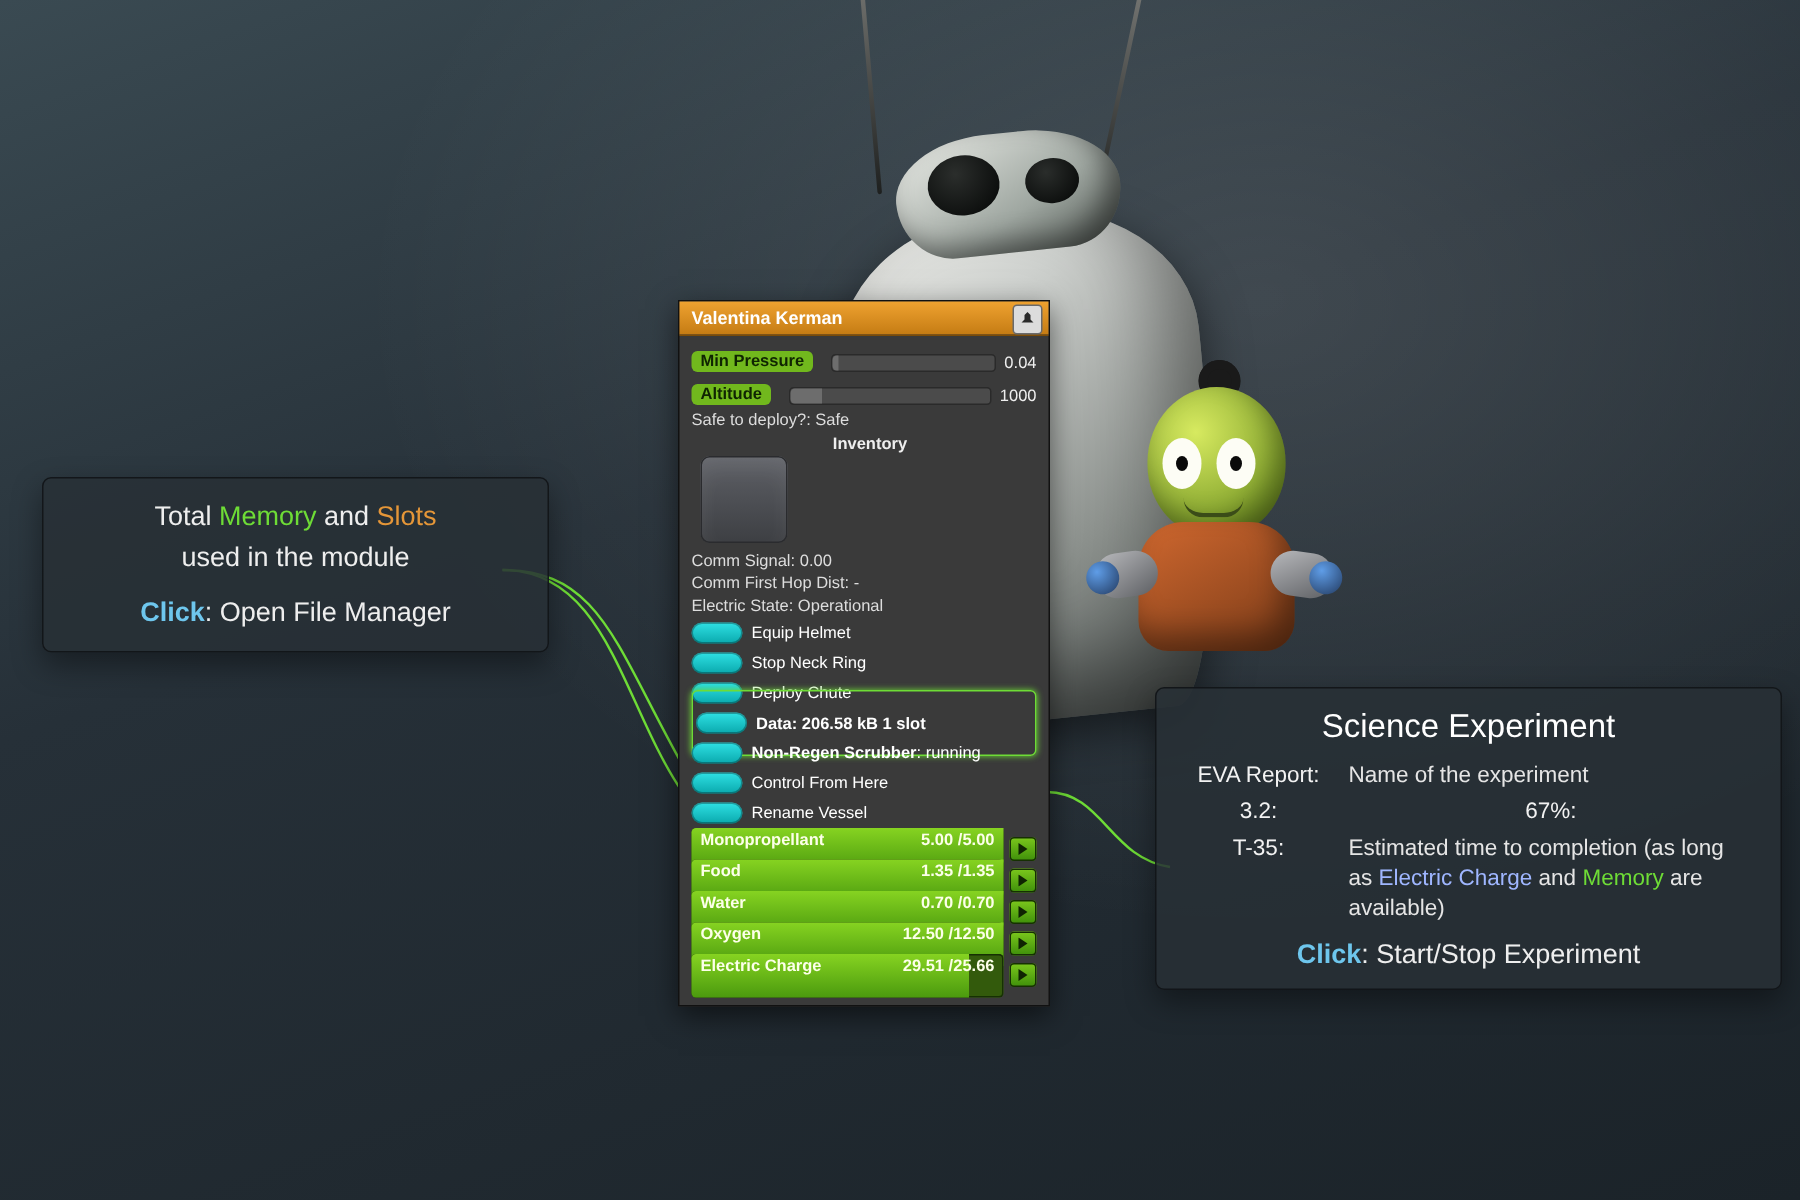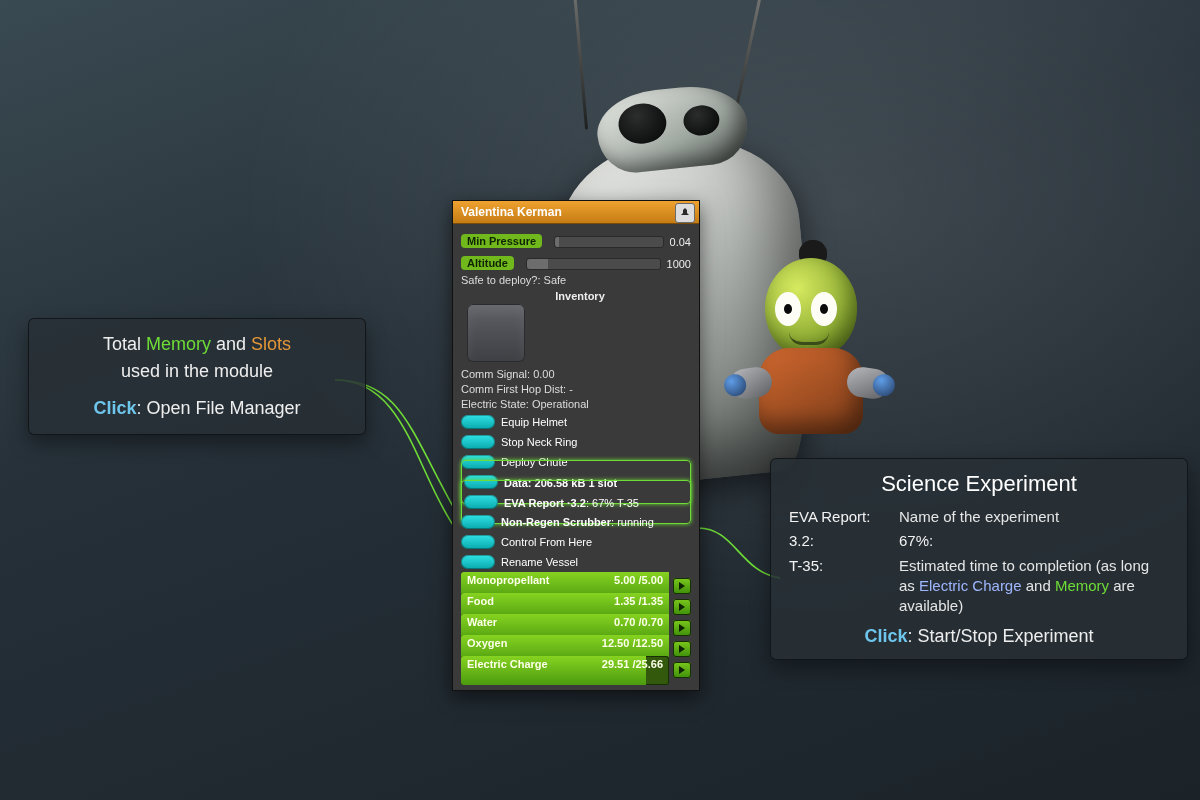--- a/index.html
+++ b/index.html
@@ -233,21 +233,21 @@
   .callout.right h2 {
     margin: 0 0 10px 0; text-align: center; font-weight: normal; font-size: 22px; color: #fff;
   }
   .def-grid {
     display: grid;
     grid-template-columns: 100px 1fr;
     gap: 4px 10px;
     font-size: 15px;
     line-height: 1.35;
   }
-  .def-grid .k { text-align: left; color: #f2f2f2; }
+  .def-grid .k { text-align: center; color: #f2f2f2; }
   .def-grid .v { color: #e5e5e5; }
   .c-mem { color: #6edc36; }
   .c-slot { color: #e59638; }
   .c-click { color: #6ec6ed; font-weight: bold; }
   .c-sci { color: #8fb8ff; }
   .c-ec { color: #9fb6ff; }
   .callout .final { text-align: center; margin-top: 10px; font-size: 18px; }
 
   .leader {
     position: absolute; stroke: #6edc36; fill: none; stroke-width: 1.6;
@@ -365,26 +365,20 @@
         <div class="action-pill"></div>
         <span class="action-text">Deploy Chute</span>
       </div>
 
       <div class="action-row highlighted">
         <div class="action-row-inner">
           <div class="action-pill"></div>
           <span class="action-text"><b>Data: 206.58 kB 1 slot</b></span>
         </div>
       </div>
-      <div class="action-row highlighted">
-        <div class="action-row-inner">
-          <div class="action-pill"></div>
-          <span class="action-text"><b>EVA Report ·3.2</b><span>: 67% T-35</span></span>
-        </div>
-      </div>
 
       <div class="action-row">
         <div class="action-pill"></div>
         <span class="action-text"><b>Non-Regen Scrubber</b><span>: running</span></span>
       </div>
       <div class="action-row">
         <div class="action-pill"></div>
         <span class="action-text">Control From Here</span>
       </div>
       <div class="action-row" style="margin-bottom:6px">

